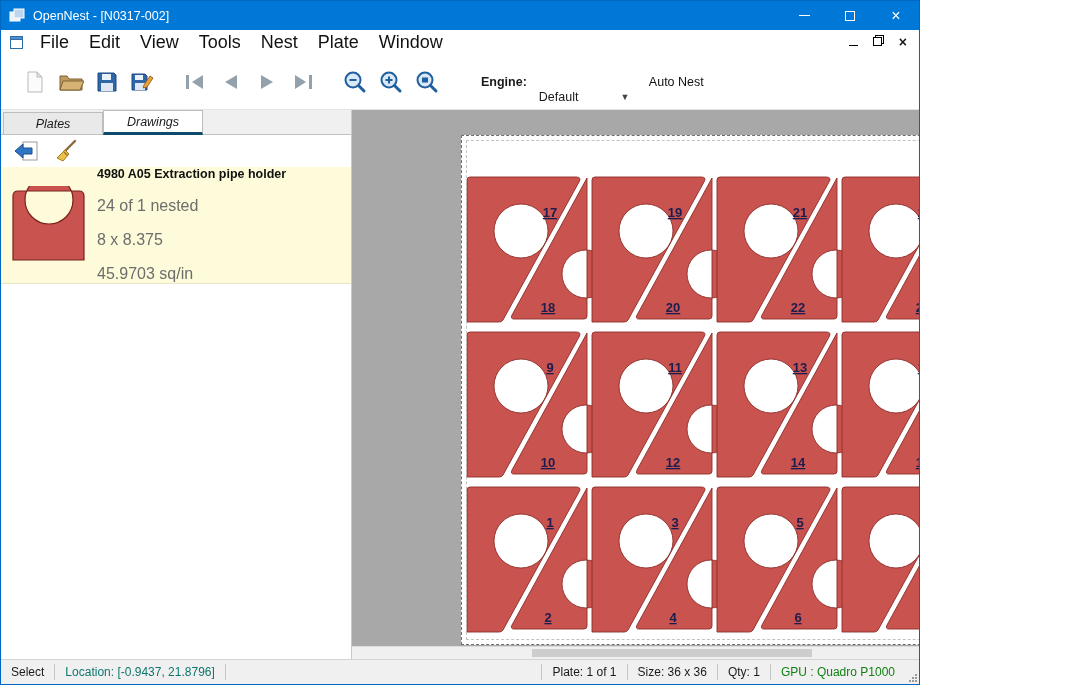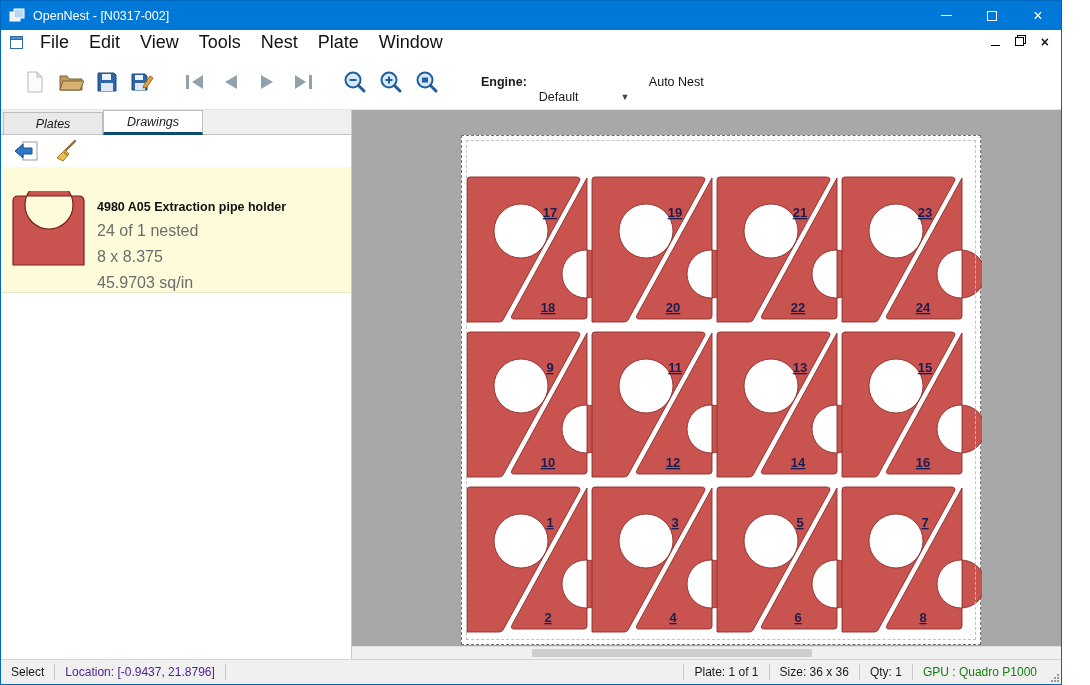--- a/index.html
+++ b/index.html
@@ -1,18 +1,18 @@
 <!DOCTYPE html>
 <html><head>
 <meta charset="utf-8">
 <style>
   * { margin:0; padding:0; box-sizing:border-box; }
   html,body { width:1090px; height:685px; overflow:hidden; }
   body { font-family:"Liberation Sans",sans-serif; font-size:12px; color:#1a1a1a; background:#fff; }
-  .window { width:1062px; height:685px; display:flex; flex-direction:column; border:1px solid #0067c0; background:#fff; }
+  .window { width:920px; height:685px; display:flex; flex-direction:column; border:1px solid #0067c0; background:#fff; }
 
   
   .titlebar { flex:0 0 29px; background:#0078d7; color:#fff; display:flex; align-items:center; }
   .titlebar .ticon { margin:0 8px 0 8px; display:flex; }
   .titlebar .ttext { font-size:12.5px; }
   .win-controls { margin-left:auto; display:flex; height:100%; }
   .win-btn { width:46px; height:100%; display:flex; align-items:center; justify-content:center; color:#fff; }
   .glyph-min { width:11px; height:1px; background:#fff; display:inline-block; }
   .glyph-max { width:10px; height:10px; border:1px solid #fff; display:inline-block; }
   .glyph-close { font-size:16px; line-height:1; font-weight:400; }
@@ -41,38 +41,38 @@
   
   .body { flex:1; display:flex; min-height:0; }
   .left-panel { flex:0 0 351px; border-right:1px solid #c9c9c9; display:flex; flex-direction:column; background:#fff; }
   .tabstrip { flex:0 0 25px; background:#f0f0f0; display:flex; align-items:flex-end; border-bottom:1px solid #c2c2c2; padding-left:2px; }
   .tab { width:100px; height:23px; display:flex; align-items:center; justify-content:center; border:1px solid #bdbdbd; border-bottom:none; background:#e9e9e9; font-size:12.5px; margin-bottom:-1px; border-bottom:1px solid #c2c2c2;font-style:italic; }
   .tab.active { background:#fff; border-bottom:3px solid #0c4a6e; height:25px; }
   .panel-toolbar { flex:0 0 32px; display:flex; align-items:center; gap:10px; padding-left:10px; background:#fff; }
   .ptbtn { width:30px; height:26px; display:flex; align-items:center; justify-content:center; }
   .drawing-item { flex:0 0 88px; background:#fdfbd9; border-bottom:1px solid #e7e5c6; display:flex; align-items:center; }
   .thumb-wrap { width:96px; display:flex; justify-content:center; }
-  .item-text { display:flex; flex-direction:column; gap:8px;margin-top:33px; }
+  .item-text { display:flex; flex-direction:column; gap:16px; }
   .item-title { font-weight:bold; font-size:12.5px; color:#111; }
   .item-sub { font-size:16px; color:#6d6d6d; }
   .panel-rest { flex:1; background:#fff; }
 
   .canvas { flex:1; position:relative; background:#a8a8a8; overflow:hidden; }
   .plate { position:absolute; left:109px; top:25px; width:520px; height:510px; background:#fff; border:1px dashed #6e6e6e; }
   .plate-margin { position:absolute; inset:4px; border:1px dashed #c2c2c2; pointer-events:none; }
   .nest-svg { position:absolute; left:0; top:0; }
   .nest-svg text { text-decoration:underline; font-family:"Liberation Sans",sans-serif; font-weight:bold; font-size:13px; }
   .hscroll { position:absolute; left:0; right:0; bottom:0; height:13px; background:#f0f0f0; border-top:1px solid #dcdcdc; }
   .hthumb { position:absolute; left:180px; width:280px; top:2px; bottom:2px; background:#cdcdcd; border-radius:1px; }
 
   
   .statusbar { flex:0 0 25px; background:#f0f0f0; border-top:1px solid #d4d4d4; display:flex; align-items:center; }
   .sb-cell { padding:0 10px; white-space:nowrap; }
   .sb-sep { width:1px; height:16px; background:#c6c6c6; }
-  .sb-loc { color:#4c1d95; }
+  .sb-loc { color:#0f766e; }
   .sb-spacer { flex:1; }
   .sb-gpu { color:#118111; }
   .grip { width:14px; height:100%; position:relative; }
   .grip::before { content:''; position:absolute; right:2px; bottom:2px; width:9px; height:9px;
      background:
        radial-gradient(circle at 2px 8px, #9a9a9a 1px, transparent 1.4px),
        radial-gradient(circle at 5px 8px, #9a9a9a 1px, transparent 1.4px),
        radial-gradient(circle at 8px 8px, #9a9a9a 1px, transparent 1.4px),
        radial-gradient(circle at 5px 5px, #9a9a9a 1px, transparent 1.4px),
        radial-gradient(circle at 8px 5px, #9a9a9a 1px, transparent 1.4px),

